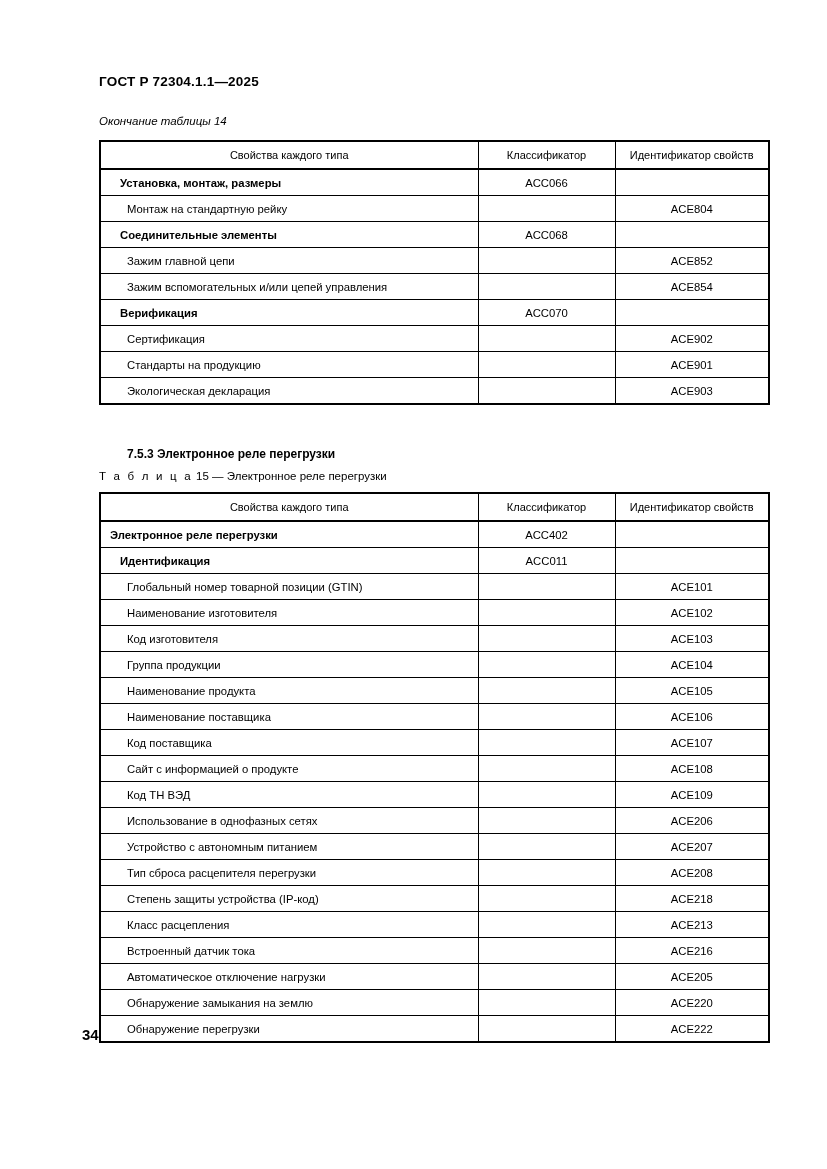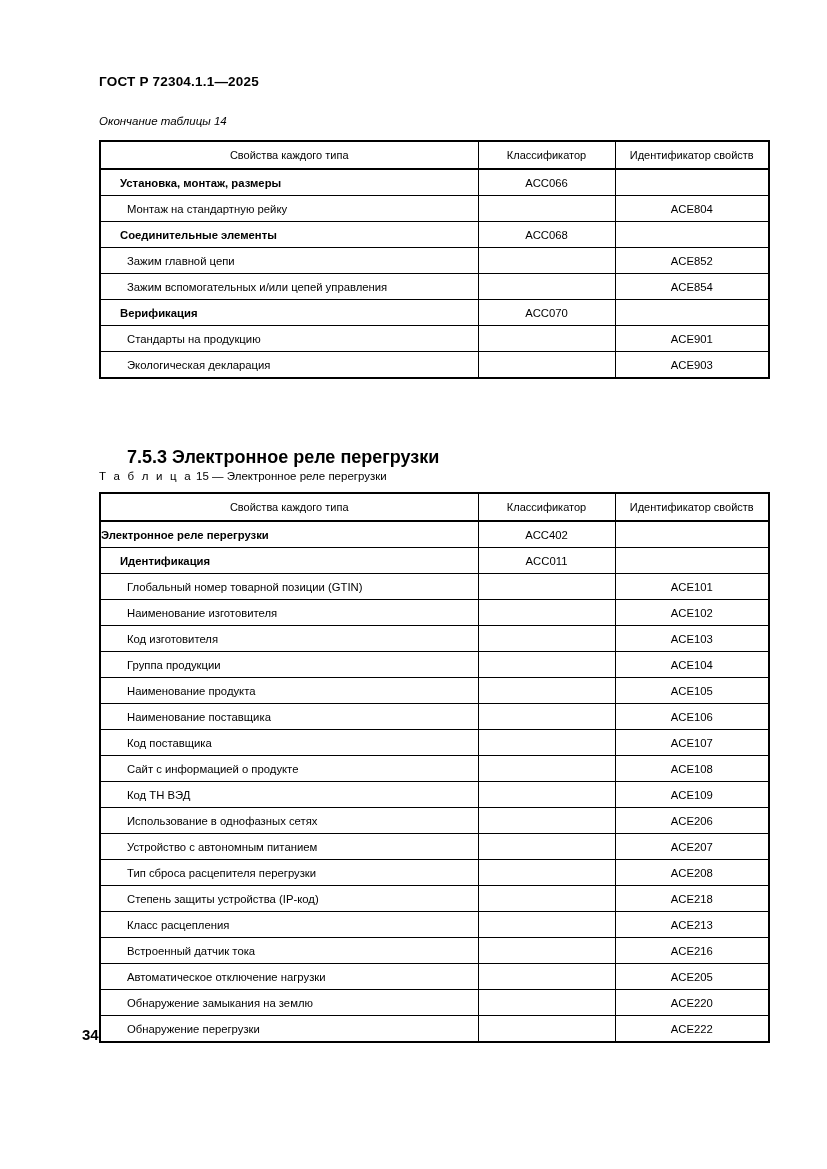--- a/index.html
+++ b/index.html
@@ -46,21 +46,21 @@
     font-style: normal;
     text-align: center;
   }
   #caption-15 .tbl-word {
     letter-spacing: 2.2px;
   }
   .section-heading {
     position: absolute;
     left: 127px;
     top: 447px;
-    font-size: 18px;
+    font-size: 12px;
     font-weight: bold;
   }
   table.gost {
     position: absolute;
     border-collapse: collapse;
     table-layout: fixed;
     width: 669px;
     font-size: 11.3px;
   }
   #table-14 { left: 99px; top: 140px; }
@@ -85,21 +85,21 @@
   table.gost thead tr th {
     border-bottom-width: 2px;
   }
   table.gost {
     border: 2px solid #000;
   }
   td.prop {
     text-align: left;
   }
   td.prop .txt { display: inline-block; }
-  tr.lvl0 td.prop .txt { font-weight: bold; }
+  tr.lvl0 td.prop .txt { padding-left: 9px; font-weight: bold; }
   tr.lvl1 td.prop .txt { padding-left: 19px; font-weight: bold; }
   tr.lvl2 td.prop .txt { padding-left: 26px; font-weight: normal; }
   td.code {
     text-align: center;
   }
   .page-number {
     position: absolute;
     left: 82px;
     top: 1026px;
     font-size: 15px;
@@ -153,20 +153,25 @@
           <td class="prop"><span class="txt">Зажим вспомогательных и/или цепей управления</span></td>
           <td class="code"></td>
           <td class="code">ACE854</td>
         </tr>
         <tr class="lvl1">
           <td class="prop"><span class="txt">Верификация</span></td>
           <td class="code">ACC070</td>
           <td class="code"></td>
         </tr>
         <tr class="lvl2">
+          <td class="prop"><span class="txt">Сертификация</span></td>
+          <td class="code"></td>
+          <td class="code">ACE902</td>
+        </tr>
+        <tr class="lvl2">
           <td class="prop"><span class="txt">Стандарты на продукцию</span></td>
           <td class="code"></td>
           <td class="code">ACE901</td>
         </tr>
         <tr class="lvl2">
           <td class="prop"><span class="txt">Экологическая декларация</span></td>
           <td class="code"></td>
           <td class="code">ACE903</td>
         </tr>
       </tbody>

